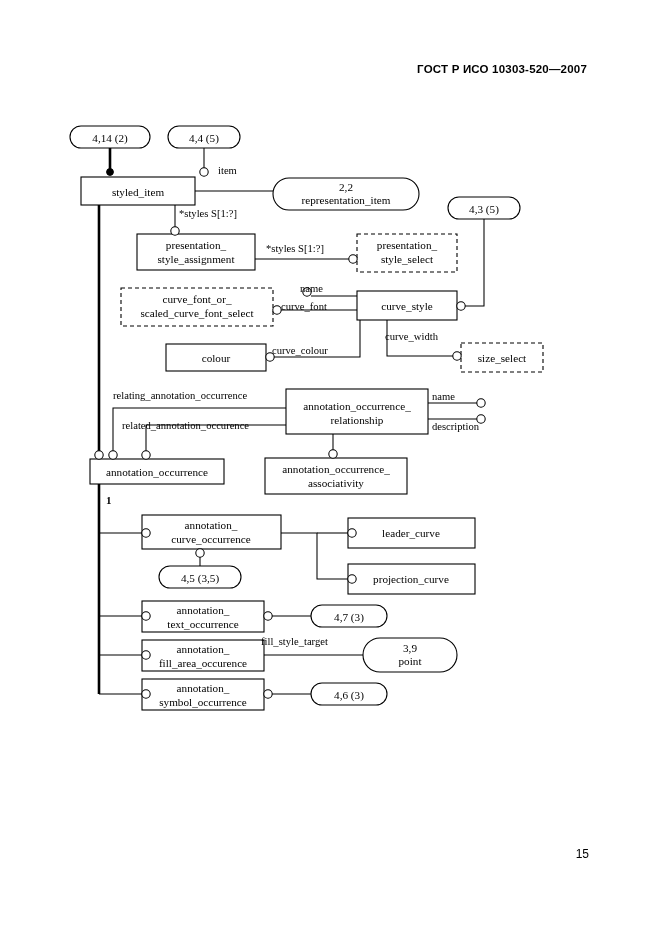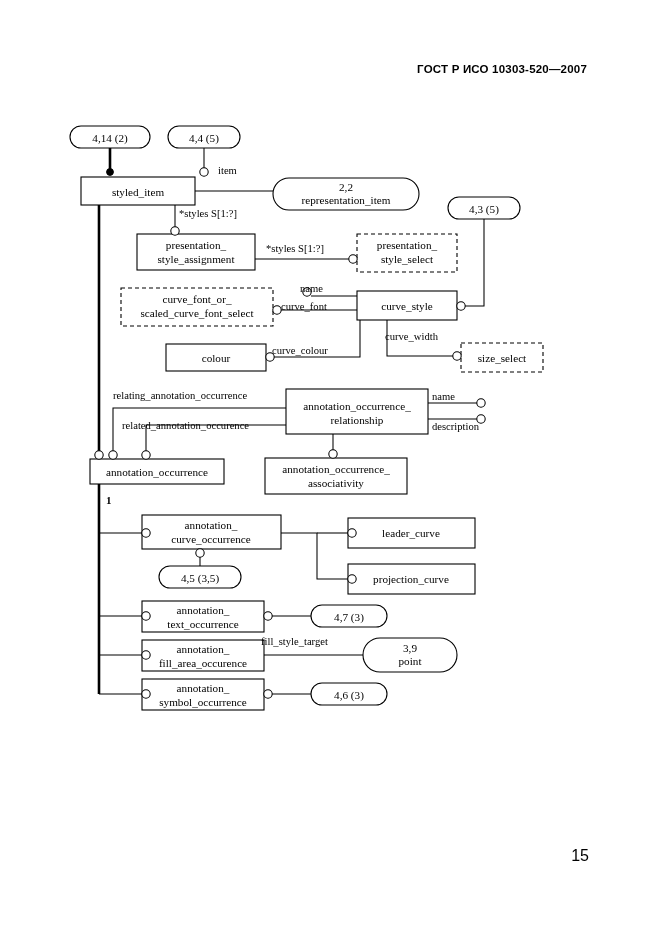--- a/index.html
+++ b/index.html
@@ -4,21 +4,21 @@
 <style>
   html,body{margin:0;padding:0;background:#fff;}
   body{width:661px;height:936px;position:relative;
        font-family:"Liberation Serif","DejaVu Serif",serif;color:#000;}
   .page{position:absolute;inset:0;width:661px;height:936px;background:#ffffff;overflow:hidden;}
   #doc-header{position:absolute;right:74px;top:63px;font-family:"Liberation Sans","DejaVu Sans",sans-serif;
               font-size:11.5px;font-weight:bold;letter-spacing:.2px;white-space:nowrap;padding-left:14px;}
   #figure-caption{position:absolute;left:110px;top:738px;width:470px;
               font-family:"Liberation Sans","DejaVu Sans",sans-serif;font-size:8.6px;white-space:nowrap;}
   #page-number{position:absolute;right:72px;top:847px;
-              font-family:"Liberation Sans","DejaVu Sans",sans-serif;font-size:16px;}
+              font-family:"Liberation Sans","DejaVu Sans",sans-serif;font-size:12px;}
   svg#diagram{position:absolute;left:0;top:0;width:661px;height:760px;}
   svg text{font-family:"Liberation Serif","DejaVu Serif",serif;fill:#000;}
   .ent{fill:#fff;stroke:#000;stroke-width:1.1;}
   .sel{fill:#fff;stroke:#000;stroke-width:1.1;stroke-dasharray:4 3;}
   .pref{fill:#fff;stroke:#000;stroke-width:1.1;}
   .ln{stroke:#000;stroke-width:1.05;fill:none;}
   .ln-thick{stroke:#000;stroke-width:2.6;fill:none;}
   .circ{fill:#fff;stroke:#000;stroke-width:1.05;}
   .dot{fill:#000;stroke:#000;stroke-width:1;}
   .t{font-size:11.2px;text-anchor:middle;}

